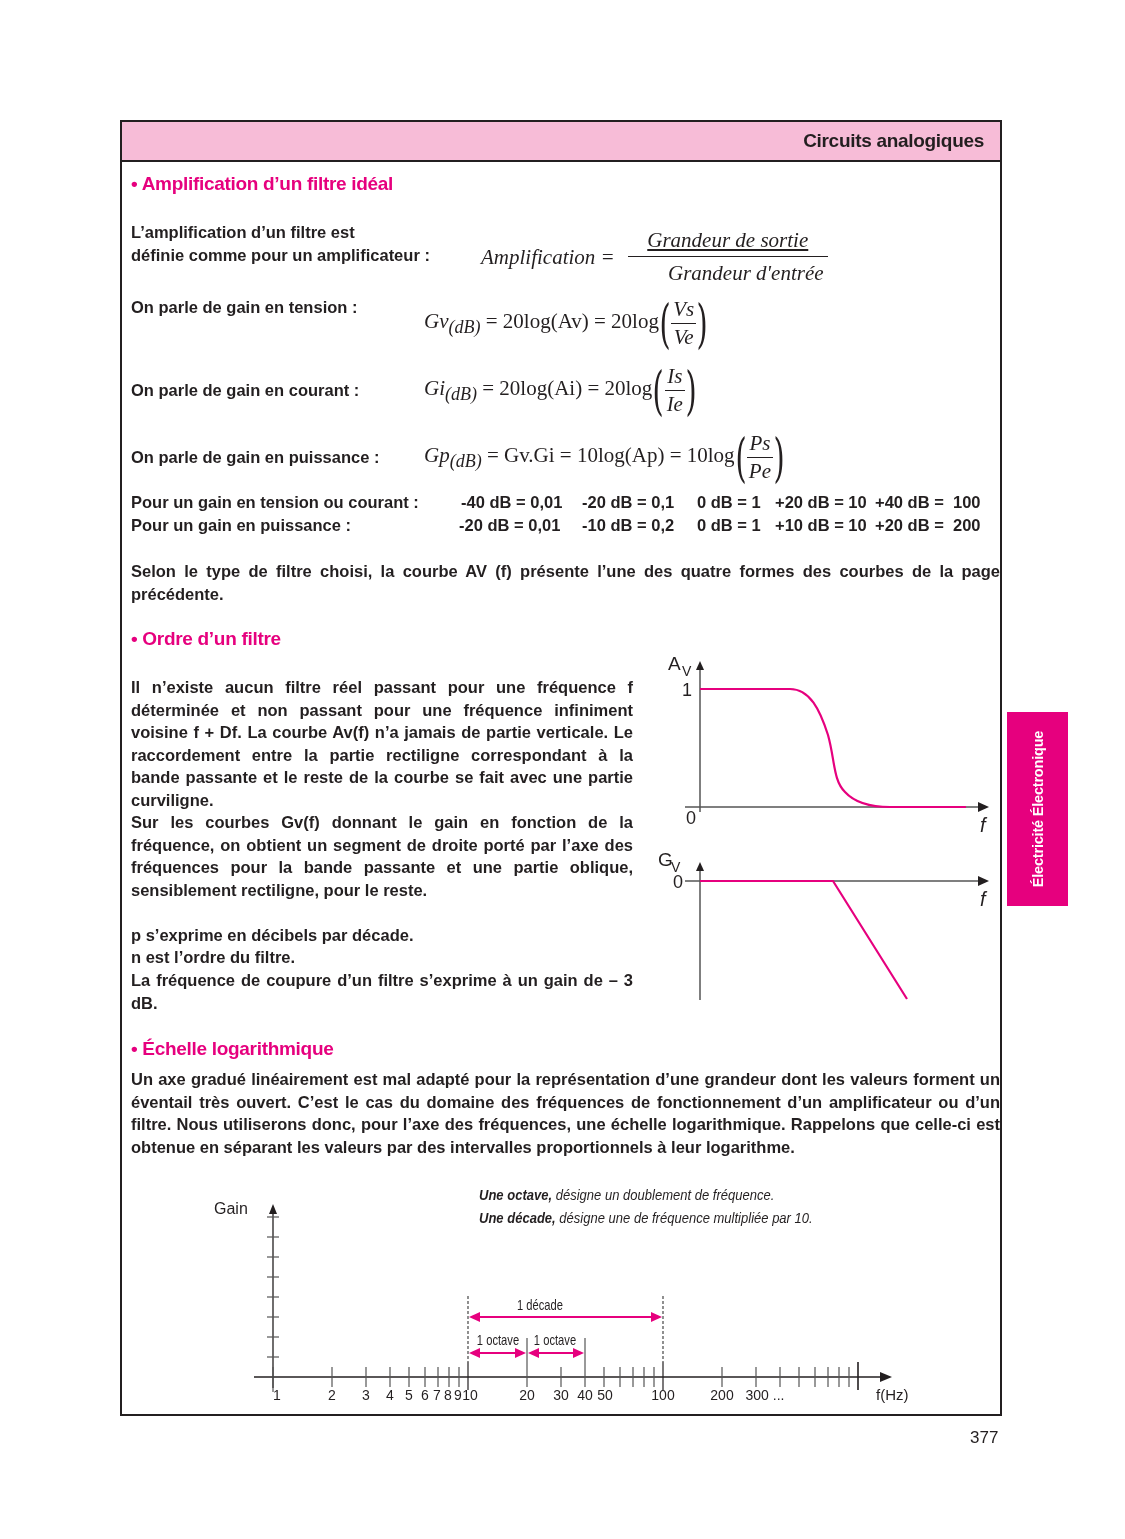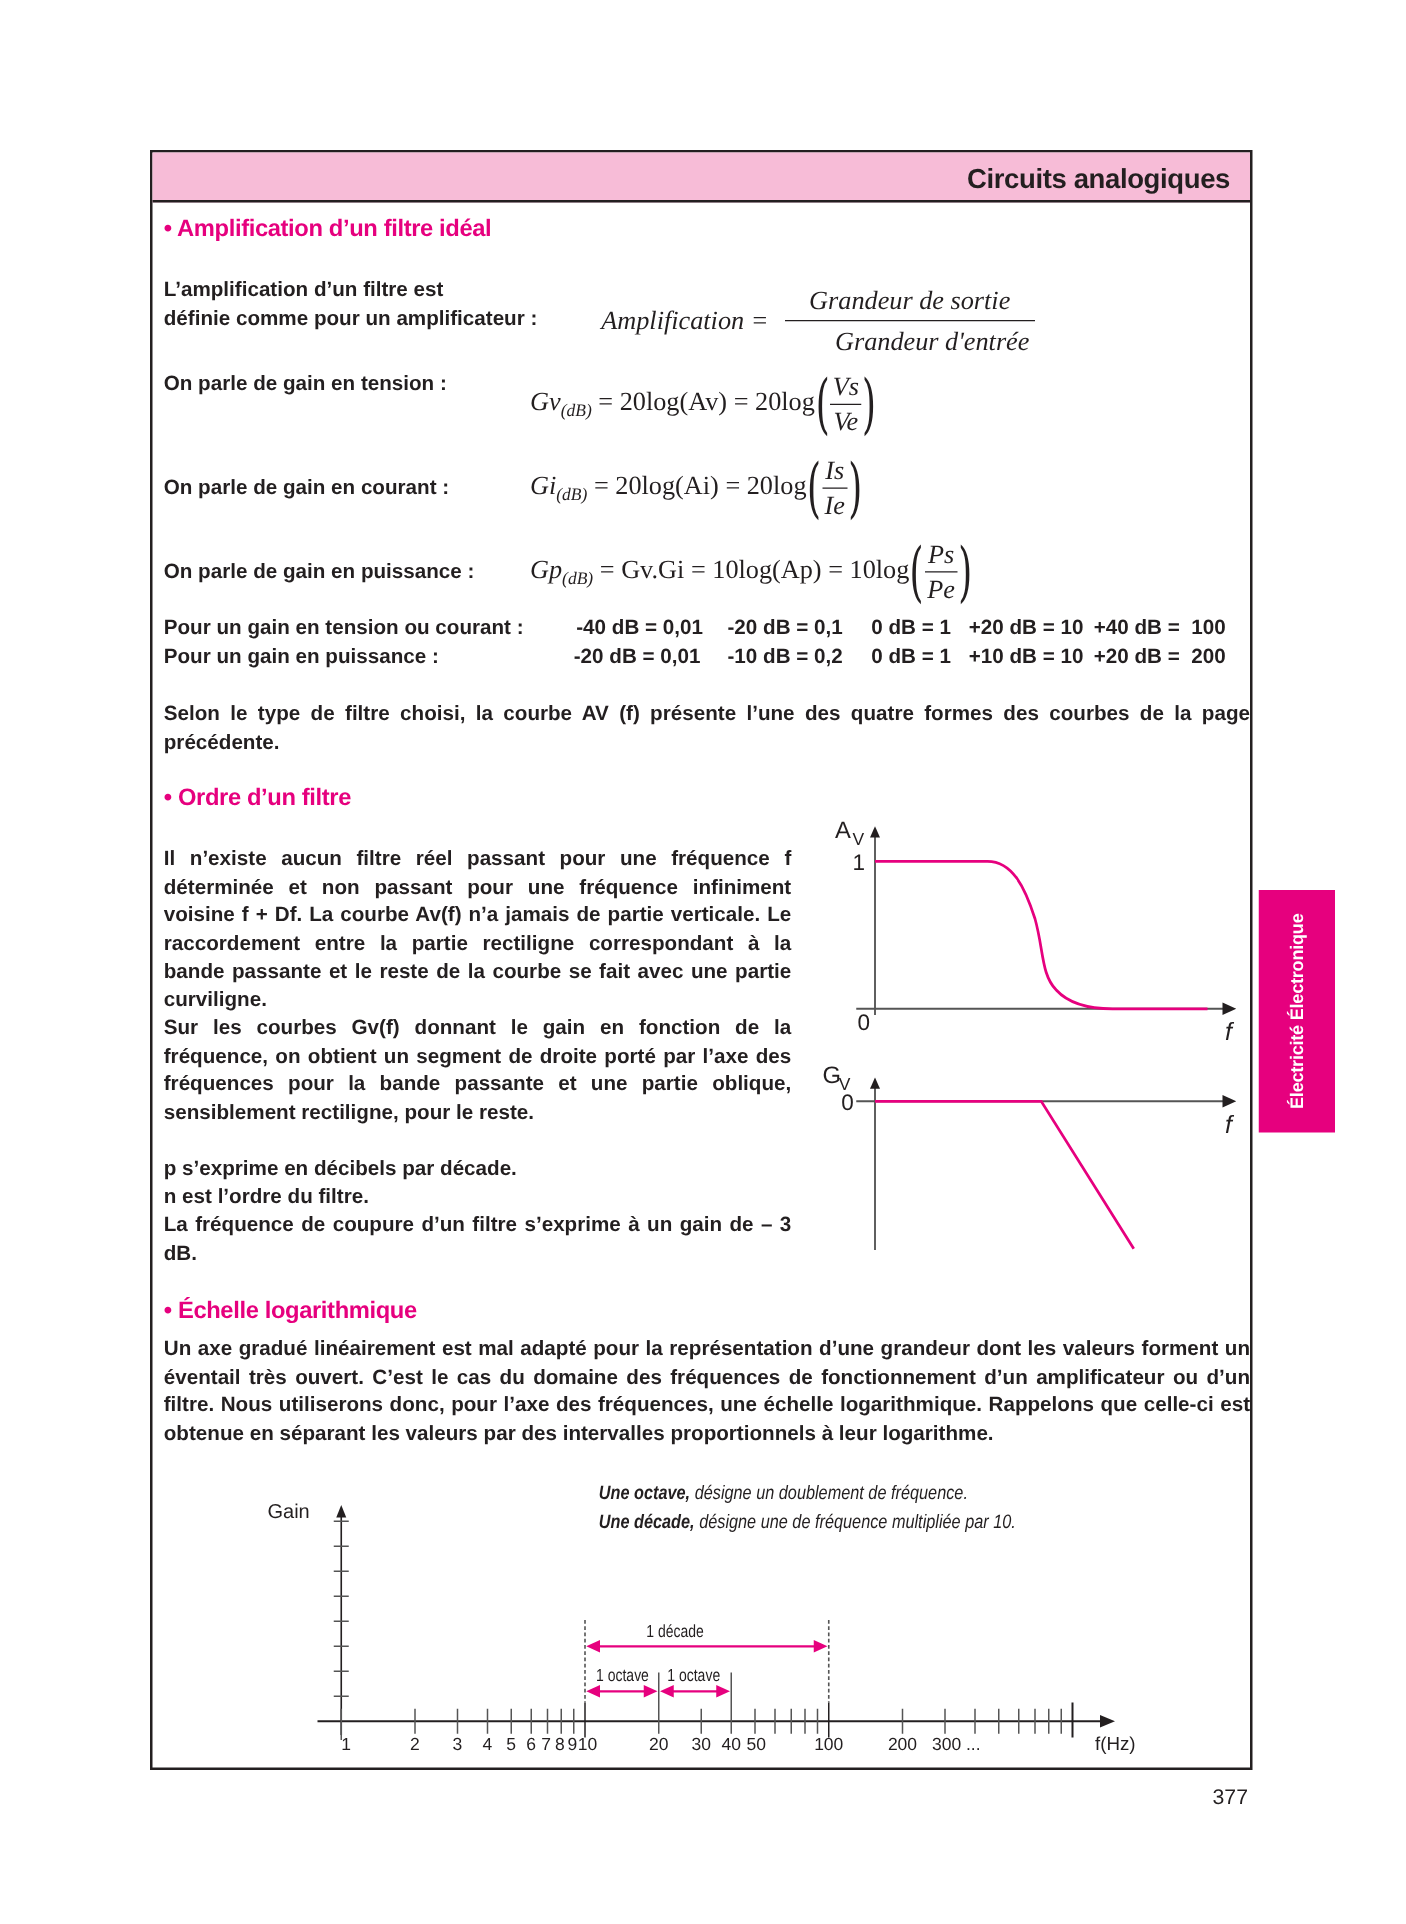--- a/index.html
+++ b/index.html
@@ -1,29 +1,29 @@
 <!DOCTYPE html>
 <html><head>
 <meta charset="utf-8">
 <style>
   html, body { margin:0; padding:0; background:#ffffff; }
   body { width:1125px; height:1539px; position:relative; font-family:"Liberation Sans", sans-serif; color:#231f20; overflow:hidden; }
   .frame { position:absolute; left:120px; top:120px; width:882px; height:1296px; border:2px solid #231f20; box-sizing:border-box; }
   .header-band { position:absolute; left:0; top:0; right:0; height:38px; background:#f7bcd7; border-bottom:2px solid #231f20; }
-  .header-title { position:absolute; right:16px; top:8px; font-size:22px; font-weight:bold; letter-spacing:-0.3px; }
+  .header-title { position:absolute; right:16px; top:8px; font-size:19px; font-weight:bold; letter-spacing:-0.3px; }
   .abs { position:absolute; }
   .h2 { color:#e6007e; font-weight:bold; font-size:19px; letter-spacing:-0.3px; white-space:nowrap; }
   .txt { font-size:16.5px; line-height:22.5px; white-space:nowrap;font-weight:bold; }
   .just { white-space:normal; text-align:justify; text-align-last:left; }
   .math { font-family:"Liberation Serif", serif; font-style:italic; font-size:21px; white-space:nowrap; }
   .math .up { font-style:normal; }
   .frac { display:inline-block; vertical-align:middle; text-align:center; }
   .frac .num { display:block; border-bottom:1.5px solid #231f20; padding:0 2px 1px; }
   .frac .den { display:block; padding:1px 2px 0; }
-  .sub { font-size:14px; vertical-align:-5px; }
+  .sub { font-size:18px; vertical-align:-5px; }
   .paren { display:inline-block; vertical-align:middle; font-style:normal; font-size:52px; line-height:52px; transform:scaleX(0.55); margin:0 -4px; font-family:"DejaVu Serif", serif; font-weight:100; }
   .side-tab { position:absolute; left:1007px; top:712px; width:61px; height:194px; background:#e6007e; }
   .side-tab span { position:absolute; left:50%; top:50%; transform:translate(-50%,-50%) rotate(-90deg); color:#ffffff; font-weight:bold; font-size:14.5px; white-space:nowrap; letter-spacing:-0.2px; }
   .page-number { position:absolute; left:970px; top:1428px; font-size:17px; }
   svg text { font-family:"Liberation Sans", sans-serif; }
   .ital-note { font-size:15.5px; font-style:italic; white-space:nowrap; transform:scaleX(0.84); transform-origin:left top; }
   .ital-note b { font-weight:bold; }
 </style>
 </head>
 <body>
@@ -34,21 +34,21 @@
   </div>
 </div>
 
 <div class="abs h2" style="left:131px; top:173px;">• Amplification d’un filtre idéal</div>
 
 <div class="abs txt" style="left:131px; top:221px;">L’amplification d’un filtre est</div>
 <div class="abs txt" style="left:131px; top:244px;">définie comme pour un amplificateur :</div>
 <div class="abs math" style="left:481px; top:228px;">
   <span style="vertical-align:middle;">Amplification =</span>
   <span class="frac" style="margin-left:8px;">
-    <span class="num" style="padding:0 4px 3px;">Grandeur de sortie</span>
+    <span class="num" style="padding:0 4px 3px;text-decoration:underline;">Grandeur de sortie</span>
     <span class="den" style="padding:4px 4px 0;margin-left:36px;">Grandeur d'entrée</span>
   </span>
 </div>
 
 <div class="abs txt" style="left:131px; top:296px;">On parle de gain en tension :</div>
 <div class="abs math" style="left:424px; top:297px;">
   <span style="vertical-align:middle;"><span>Gv</span><span class="sub">(dB)</span><span class="up"> = 20log(Av) = 20log</span></span><span class="paren">(</span><span class="frac"><span class="num">Vs</span><span class="den">Ve</span></span><span class="paren">)</span>
 </div>
 
 <div class="abs txt" style="left:131px; top:379px;">On parle de gain en courant :</div>

